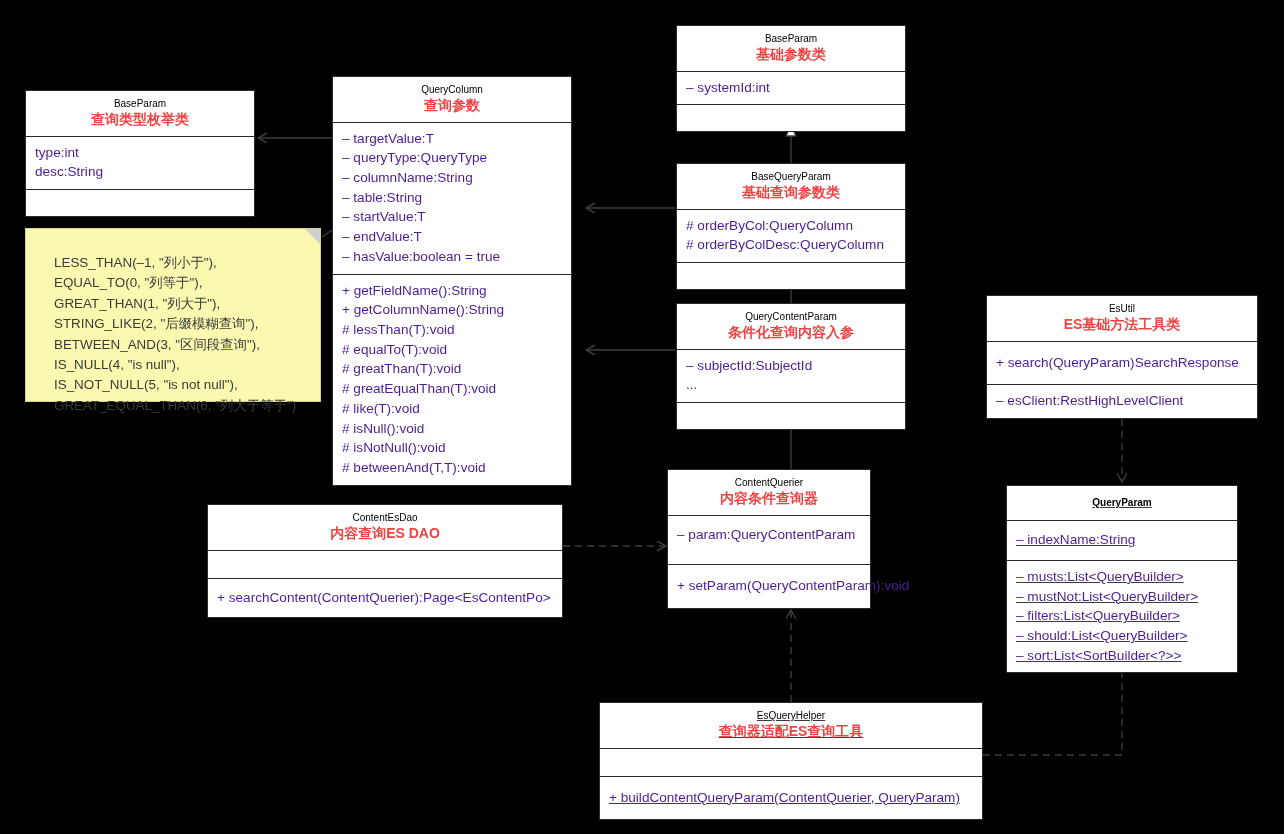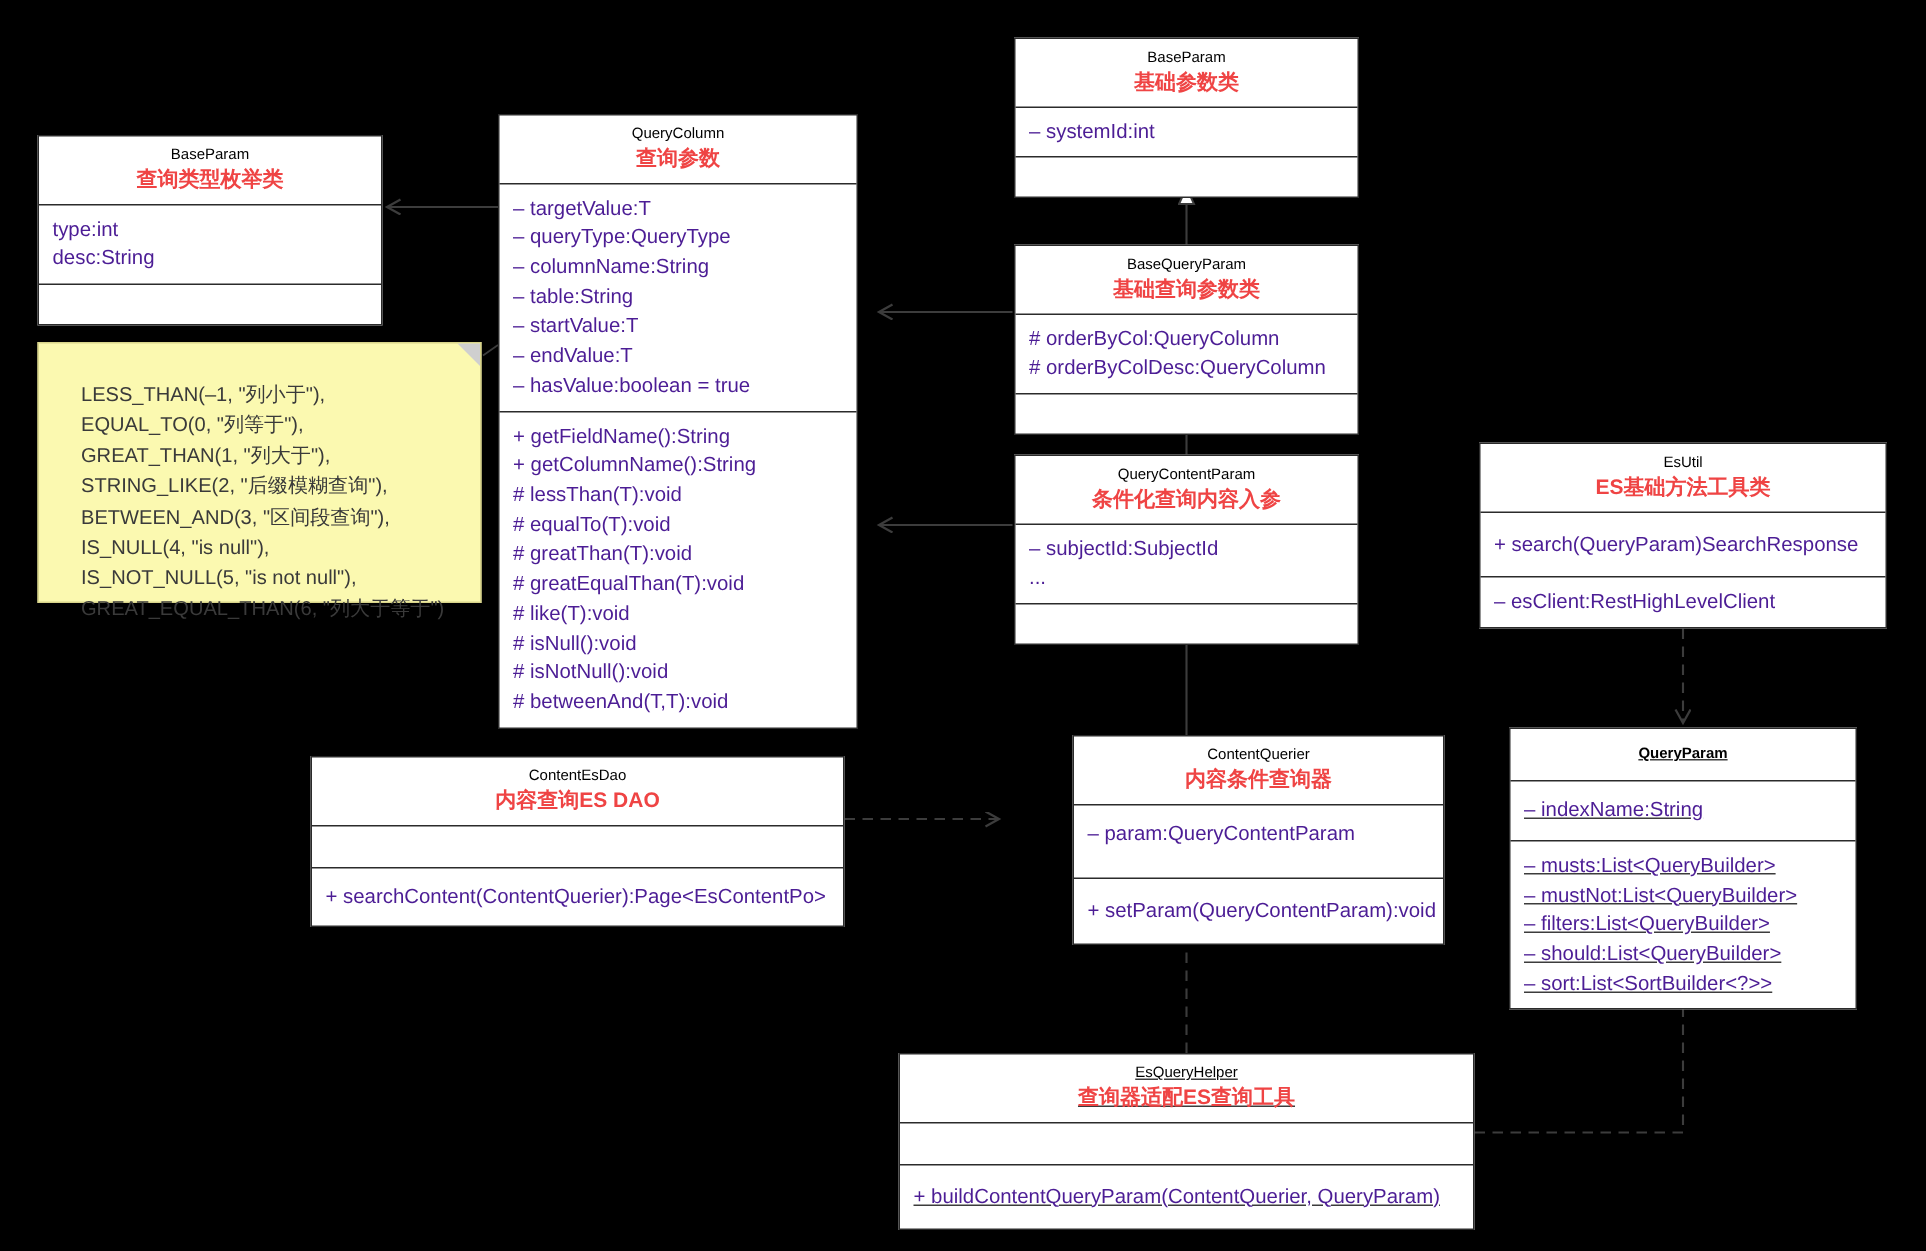--- a/index.html
+++ b/index.html
@@ -255,21 +255,21 @@
     <div class="uml-header">
       <div class="uml-name">ContentEsDao</div>
       <div class="uml-sub">内容查询ES DAO</div>
     </div>
     <div class="uml-compartment empty" style="min-height:28px;"></div>
     <div class="uml-compartment" style="padding-top:9px; padding-bottom:10px;">
       <div class="uml-row">+ searchContent(ContentQuerier):Page&lt;EsContentPo&gt;</div>
     </div>
   </div>
 
-  <div class="uml-class" style="left:667px; top:490px; width:248px;margin-left:48px;">
+  <div class="uml-class" style="left:667px; top:469px; width:204px;">
     <div class="uml-header">
       <div class="uml-name">ContentQuerier</div>
       <div class="uml-sub">内容条件查询器</div>
     </div>
     <div class="uml-compartment" style="padding-top:9px; padding-bottom:20px;">
       <div class="uml-row">– param:QueryContentParam</div>
     </div>
     <div class="uml-compartment" style="padding-top:11px; padding-bottom:12px;">
       <div class="uml-row">+ setParam(QueryContentParam):void</div>
     </div>

